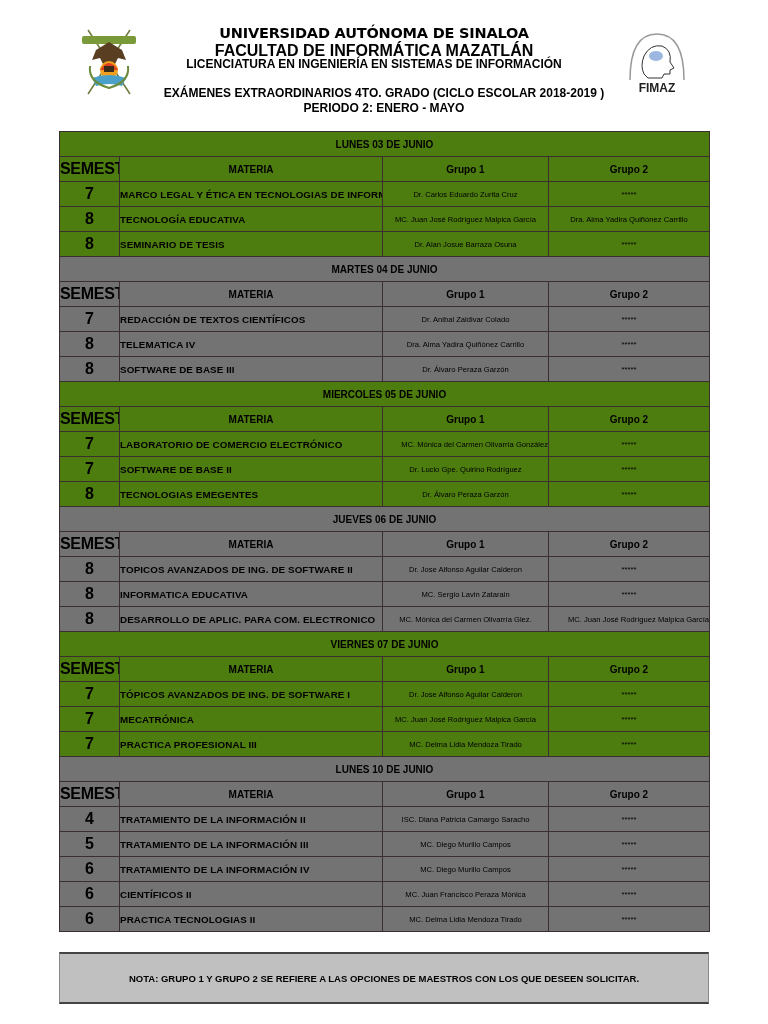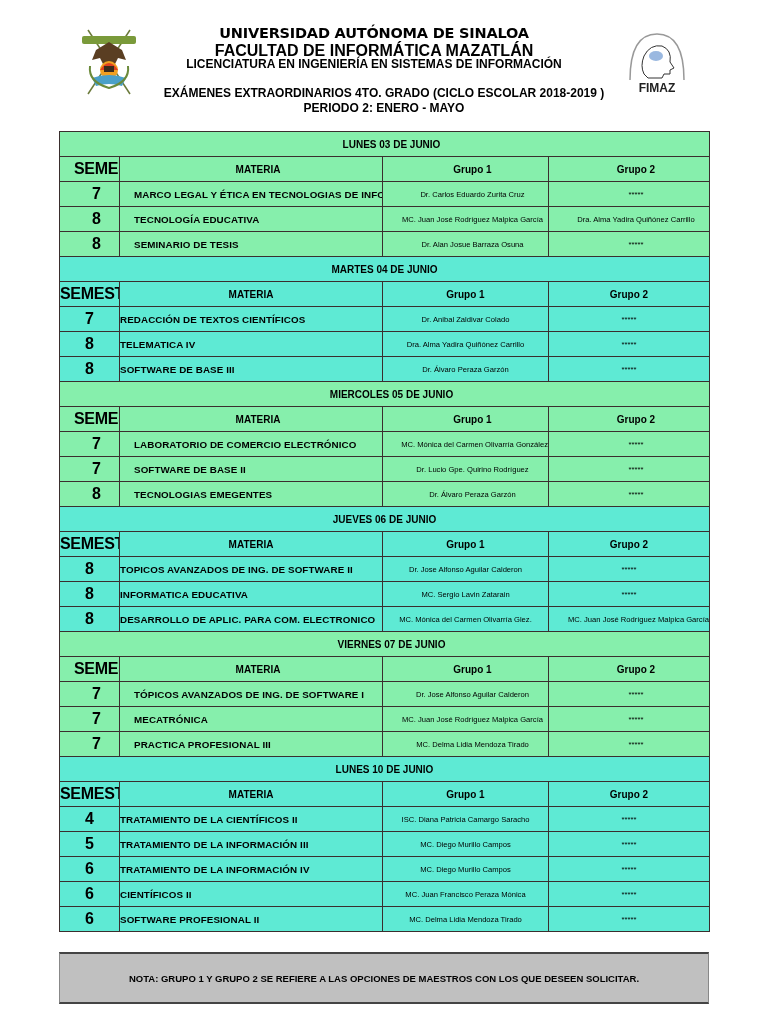--- a/index.html
+++ b/index.html
@@ -15,22 +15,22 @@
   .h-per { top: 101px; font-size: 12px; left: 10px; }
 
   .logo-uas { position: absolute; left: 78px; top: 26px; width: 62px; height: 72px; }
   .logo-fimaz { position: absolute; left: 624px; top: 30px; width: 66px; height: 64px; }
 
   table.sched {
     position: absolute; left: 59px; top: 131px; width: 650px;
     border-collapse: collapse; table-layout: fixed;
   }
   table.sched td { border: 1px solid #3a2e2e; height: 24px; padding: 0; overflow: hidden; white-space: nowrap; }
-  tr.pink td { background: #86efac; padding-left: 14px; }
-  tr.white td { background: #5eead4; }
+  tr.pink td { background: #4d7c0f; }
+  tr.white td { background: #737373; }
   td.day { text-align: center; font-weight: bold; font-size: 10px; }
   td.colh { text-align: center; font-weight: bold; font-size: 10px; }
   td.colh.sem { text-align: left; letter-spacing: -0.3px; }
   td.sem { text-align: center; font-weight: bold; font-size: 16px; }
   td.mat { text-align: left; font-weight: bold; font-size: 9.8px; padding-left: 3px; letter-spacing: 0.1px; }
   td.teach { text-align: center; font-size: 7.6px; margin-top: 48px; }
   td.teach.left { text-align: right; }
   td.g2 { text-align: center; font-size: 7.6px; }
 
   .note {
@@ -216,21 +216,21 @@
         <td class="day" colspan="4">LUNES 10 DE JUNIO</td>
       </tr>
       <tr class="white">
         <td class="colh sem">SEMESTRE</td>
         <td class="colh">MATERIA</td>
         <td class="colh">Grupo 1</td>
         <td class="colh">Grupo 2</td>
       </tr>
       <tr class="white">
         <td class="sem">4</td>
-        <td class="mat">TRATAMIENTO DE LA CIENTÍFICOS II</td>
+        <td class="mat">TRATAMIENTO DE LA INFORMACIÓN II</td>
         <td class="teach">ISC. Diana Patricia Camargo Saracho</td>
         <td class="g2">*****</td>
       </tr>
       <tr class="white">
         <td class="sem">5</td>
         <td class="mat">TRATAMIENTO DE LA INFORMACIÓN III</td>
         <td class="teach">MC. Diego Murillo Campos</td>
         <td class="g2">*****</td>
       </tr>
       <tr class="white">
@@ -240,21 +240,21 @@
         <td class="g2">*****</td>
       </tr>
       <tr class="white">
         <td class="sem">6</td>
         <td class="mat">CIENTÍFICOS II</td>
         <td class="teach">MC. Juan Francisco Peraza Mónica</td>
         <td class="g2">*****</td>
       </tr>
       <tr class="white">
         <td class="sem">6</td>
-        <td class="mat">SOFTWARE PROFESIONAL II</td>
+        <td class="mat">PRACTICA TECNOLOGIAS II</td>
         <td class="teach">MC. Delma Lidia Mendoza Tirado</td>
         <td class="g2">*****</td>
       </tr>
     </tbody>
 </table>
 
 <div class="note">
   <span>NOTA: GRUPO 1 Y GRUPO 2 SE REFIERE A LAS OPCIONES DE MAESTROS CON LOS QUE DESEEN SOLICITAR.</span>
 </div>
 

